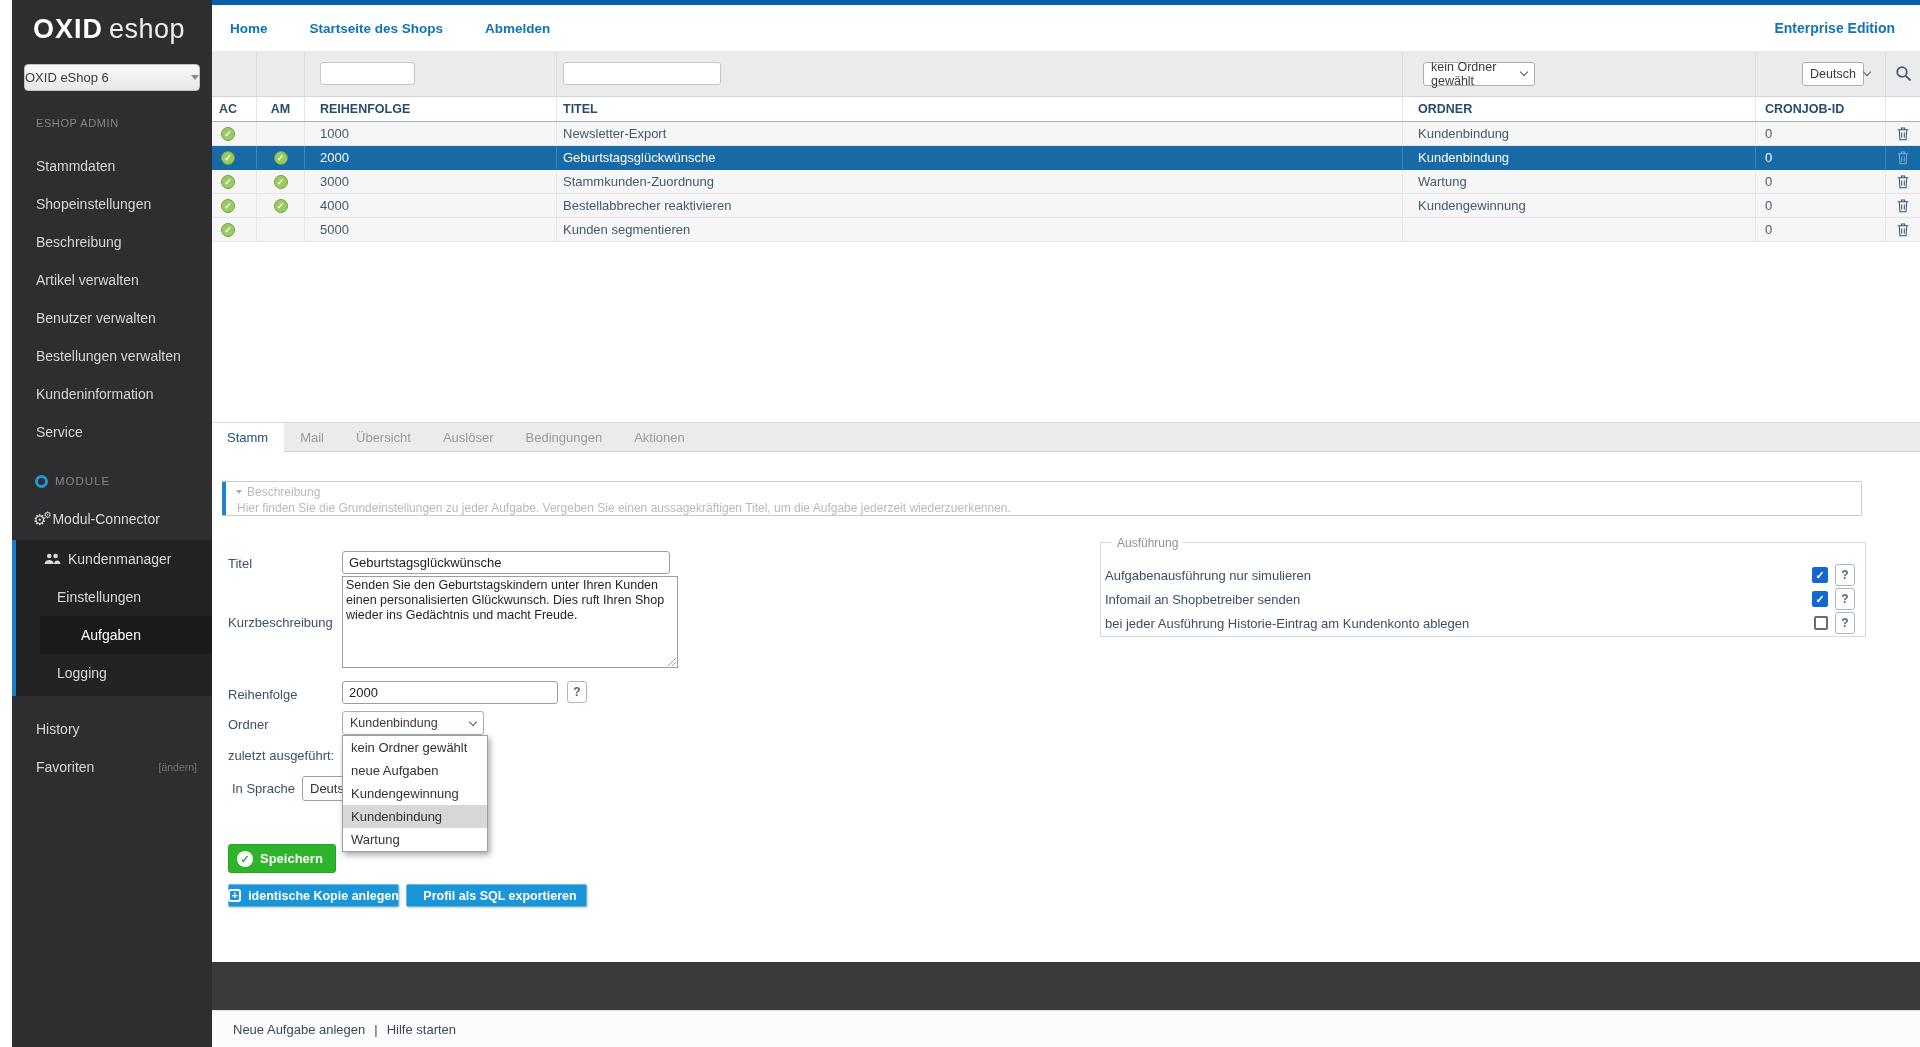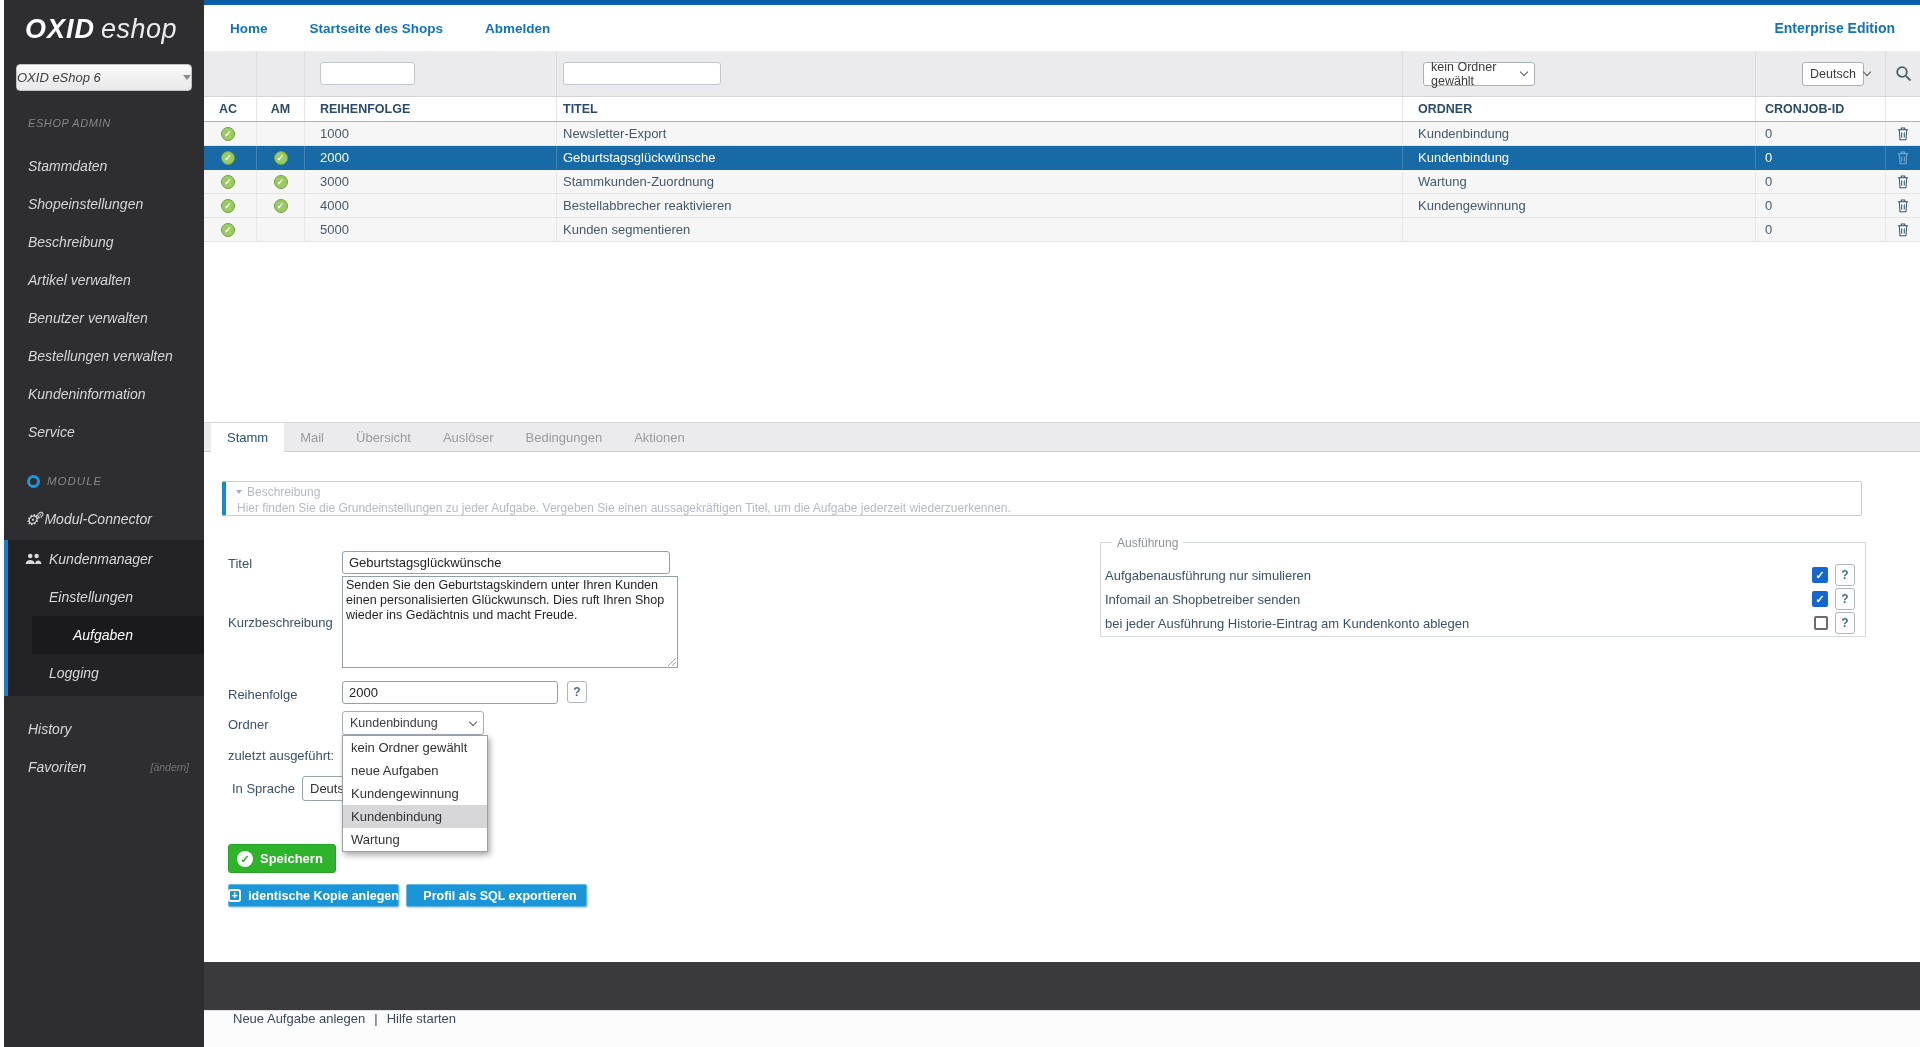--- a/index.html
+++ b/index.html
@@ -1,49 +1,49 @@
 <!DOCTYPE html>
 <html><head>
 <meta charset="utf-8">
 <style>
   * { box-sizing: border-box; margin: 0; padding: 0; }
   body { font-family: "Liberation Sans", sans-serif; background:#fff; }
   #app { position:relative; width:1920px; height:1047px; overflow:hidden; background:#fff; }
 
   
-  #sidebar { position:absolute; left:4px; top:0; width:200px; height:1047px; background:#2e2e30; z-index:5;font-style:italic; }
+  #sidebar { position:absolute; left:12px; top:0; width:200px; height:1047px; background:#2e2e30; z-index:5; }
   .logo { position:absolute; left:21px; top:14px; white-space:nowrap; }
   .logo .oxid { font-size:27px; font-weight:800; color:#fff; letter-spacing:1px; }
   .logo .eshop { font-size:27px; font-weight:300; color:#ededef; margin-left:6px; letter-spacing:0.5px; }
   .shopselect { position:absolute; left:12px; top:64px; width:176px; height:27px; background:linear-gradient(#f9f9f9,#e8e8ea); border:1px solid #c2c2c4; border-radius:4px; display:flex; align-items:center; justify-content:space-between; padding:0 0; font-size:13px; color:#3c3c3e; }
   .tri { width:0; height:0; border-left:4px solid transparent; border-right:4px solid transparent; border-top:5px solid #8b8b8f; }
   .sb-section { position:absolute; left:24px; font-size:11px; letter-spacing:0.6px; color:#85868a; }
   .sb-items { position:absolute; left:0; top:147px; width:200px; }
   .sb-item { height:38px; line-height:38px; padding-left:24px; font-size:14px; color:#d6d6d8; cursor:pointer; }
   .sb-module-hdr { position:absolute; left:0; top:462px; width:200px; height:38px; display:flex; align-items:center; padding-left:23px; font-size:11.5px; letter-spacing:1px; color:#85868a; }
   .ring-icon { width:13px; height:13px; border:3px solid #2496d8; border-radius:50%; margin-right:7px; }
   .sb-modconn { position:absolute; left:0; top:500px; width:200px; height:38px; display:flex; align-items:center; padding-left:21px; font-size:14px; color:#d8d8da; cursor:pointer; }
   .gear-icon { position:relative; color:#d8d8da; font-size:15px; margin-right:6px; line-height:15px; }
   .gear-icon::after { content:"⚙"; position:absolute; font-size:9px; right:-5px; top:-4px; }
   .sb-group { position:absolute; left:0; top:540px; width:200px; height:156px; background:#232325; border-left:4px solid #1b7ec6; }
   .sb-group .g-item { height:38px; display:flex; align-items:center; font-size:14px; color:#d8d8da; cursor:pointer; }
-  .g-parent { padding-left:17px; }
+  .g-parent { padding-left:28px; }
   .people-icon { margin-right:7px; }
   .g-child { padding-left:41px; color:#cdcdd0; }
   .g-child.active { background:#1a1a1c; color:#fff;margin-left:24px; }
   .sb-history { position:absolute; left:0; top:710px; width:200px; height:38px; line-height:38px; padding-left:24px; font-size:14px; color:#d6d6d8; cursor:pointer; }
   .sb-fav { position:absolute; left:0; top:748px; width:200px; height:38px; display:flex; align-items:center; justify-content:space-between; padding:0 15px 0 24px; }
   .sb-fav .fav-label { font-size:14px; color:#d6d6d8; }
   .sb-fav .fav-edit { font-size:10.5px; color:#747478; cursor:pointer; }
 
   
   .topline { position:absolute; left:200px; top:0; width:1720px; height:5px; background:#0a60a8; }
   .main-bg { position:absolute; left:200px; top:5px; width:1720px; height:1005px; background:#fff; }
   .bottom-band { position:absolute; left:200px; top:962px; width:1720px; height:48px; background:#3a3a3c; }
-  #footer { position:absolute; left:200px; top:1010px; width:1720px; height:37px; background:#fcfcfd; border-top:1px solid #e1e1e3; display:flex; align-items:flex-start; padding-left:33px; gap:9px; font-size:13px; color:#3a4a5a; }
+  #footer { position:absolute; left:200px; top:1010px; width:1720px; height:37px; background:#fcfcfd; border-top:1px solid #e1e1e3; display:flex; align-items:center; padding-left:33px; gap:9px; font-size:13px; color:#3a4a5a; }
   #footer .flink { cursor:pointer; }
 
   
   #navbar { position:absolute; left:200px; top:5px; width:1720px; height:46px; display:flex; align-items:center; padding:0 25px 0 30px; gap:42px; }
   #navbar .nlink { font-size:13.5px; font-weight:bold; color:#1173ba; cursor:pointer; }
   #navbar .spacer { flex:1; }
   #navbar .edition { font-size:14px; font-weight:bold; color:#1173ba; }
 
   
   .grid7 { display:grid; grid-template-columns:57px 48px 252px 846px 353px 130px 34px; }

